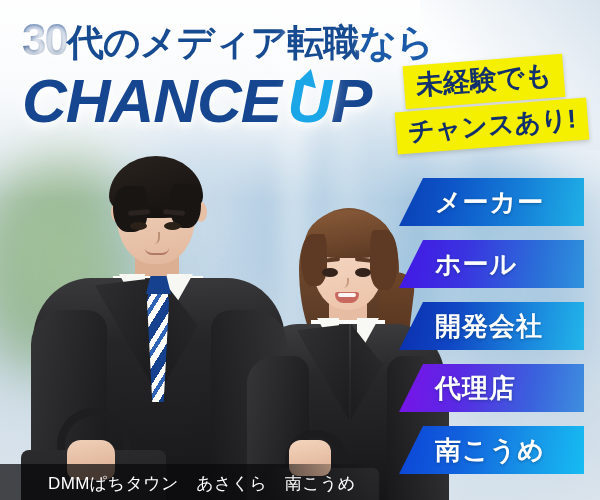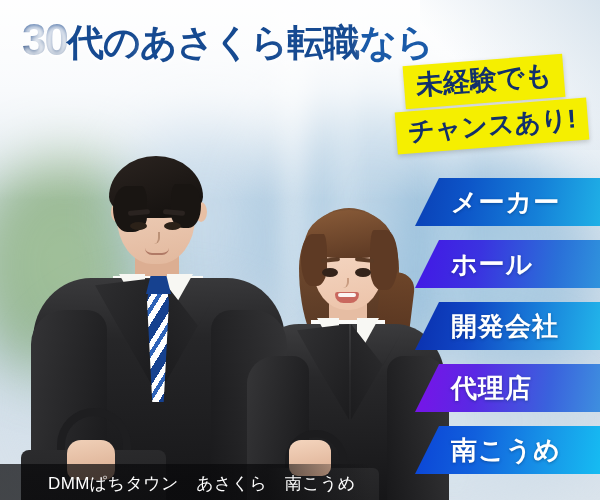--- a/index.html
+++ b/index.html
@@ -284,21 +284,21 @@
     font-size:27px;
     line-height:1;
     padding:7px 12px 9px 12px;
     white-space:nowrap;
     box-shadow:0 2px 5px rgba(0,0,0,.18);
   }
   .badge-1 { left:404px; top:60px; transform:rotate(-4.5deg); }
   .badge-2 { left:396px; top:105px; transform:rotate(-4.5deg); font-size:26px; }
 
   
-  .ribbons { position:absolute; right:0; top:178px; width:185px; z-index:21; }
+  .ribbons { position:absolute; right:16px; top:178px; width:185px; z-index:21; }
   .ribbon {
     position:relative;
     height:48px;
     margin-bottom:14px;
     display:flex; align-items:center;
     padding-left:36px;
     clip-path:polygon(24px 0, 100% 0, 100% 100%, 0 100%);
     box-shadow:0 2px 6px rgba(0,0,0,.25);
   }
   .ribbon span {
@@ -400,22 +400,23 @@
       <div class="w-lapel-r"></div>
       <div class="w-arm-l"></div>
       <div class="w-arm-r"></div>
       <div class="w-bag"></div>
       <div class="w-hand"></div>
 
     </div>
 
   </div>
 
-  <div class="headline"><span class="num">30</span><span class="kana">代の</span><span class="kana">あさくら</span><span class="kana">転職</span><span class="hira">なら</span></div>
-
+  <div class="headline"><span class="num">30</span><span class="kana">代の</span><span class="kana">メディア</span><span class="kana">転職</span><span class="hira">なら</span></div>
+
+  <div class="logo"><span class="chance">CHANCE</span><span class="u-wrap"><span class="u-arrow"></span><span>U</span></span><span class="p">P</span></div>
 
   <div class="badge badge-1"><span>未経験でも</span></div>
   <div class="badge badge-2"><span>チャンスあり!</span></div>
 
   <div class="ribbons">
     <div class="ribbon r1">
         <span>メーカー</span>
       </div>
     <div class="ribbon r2">
         <span>ホール</span>

